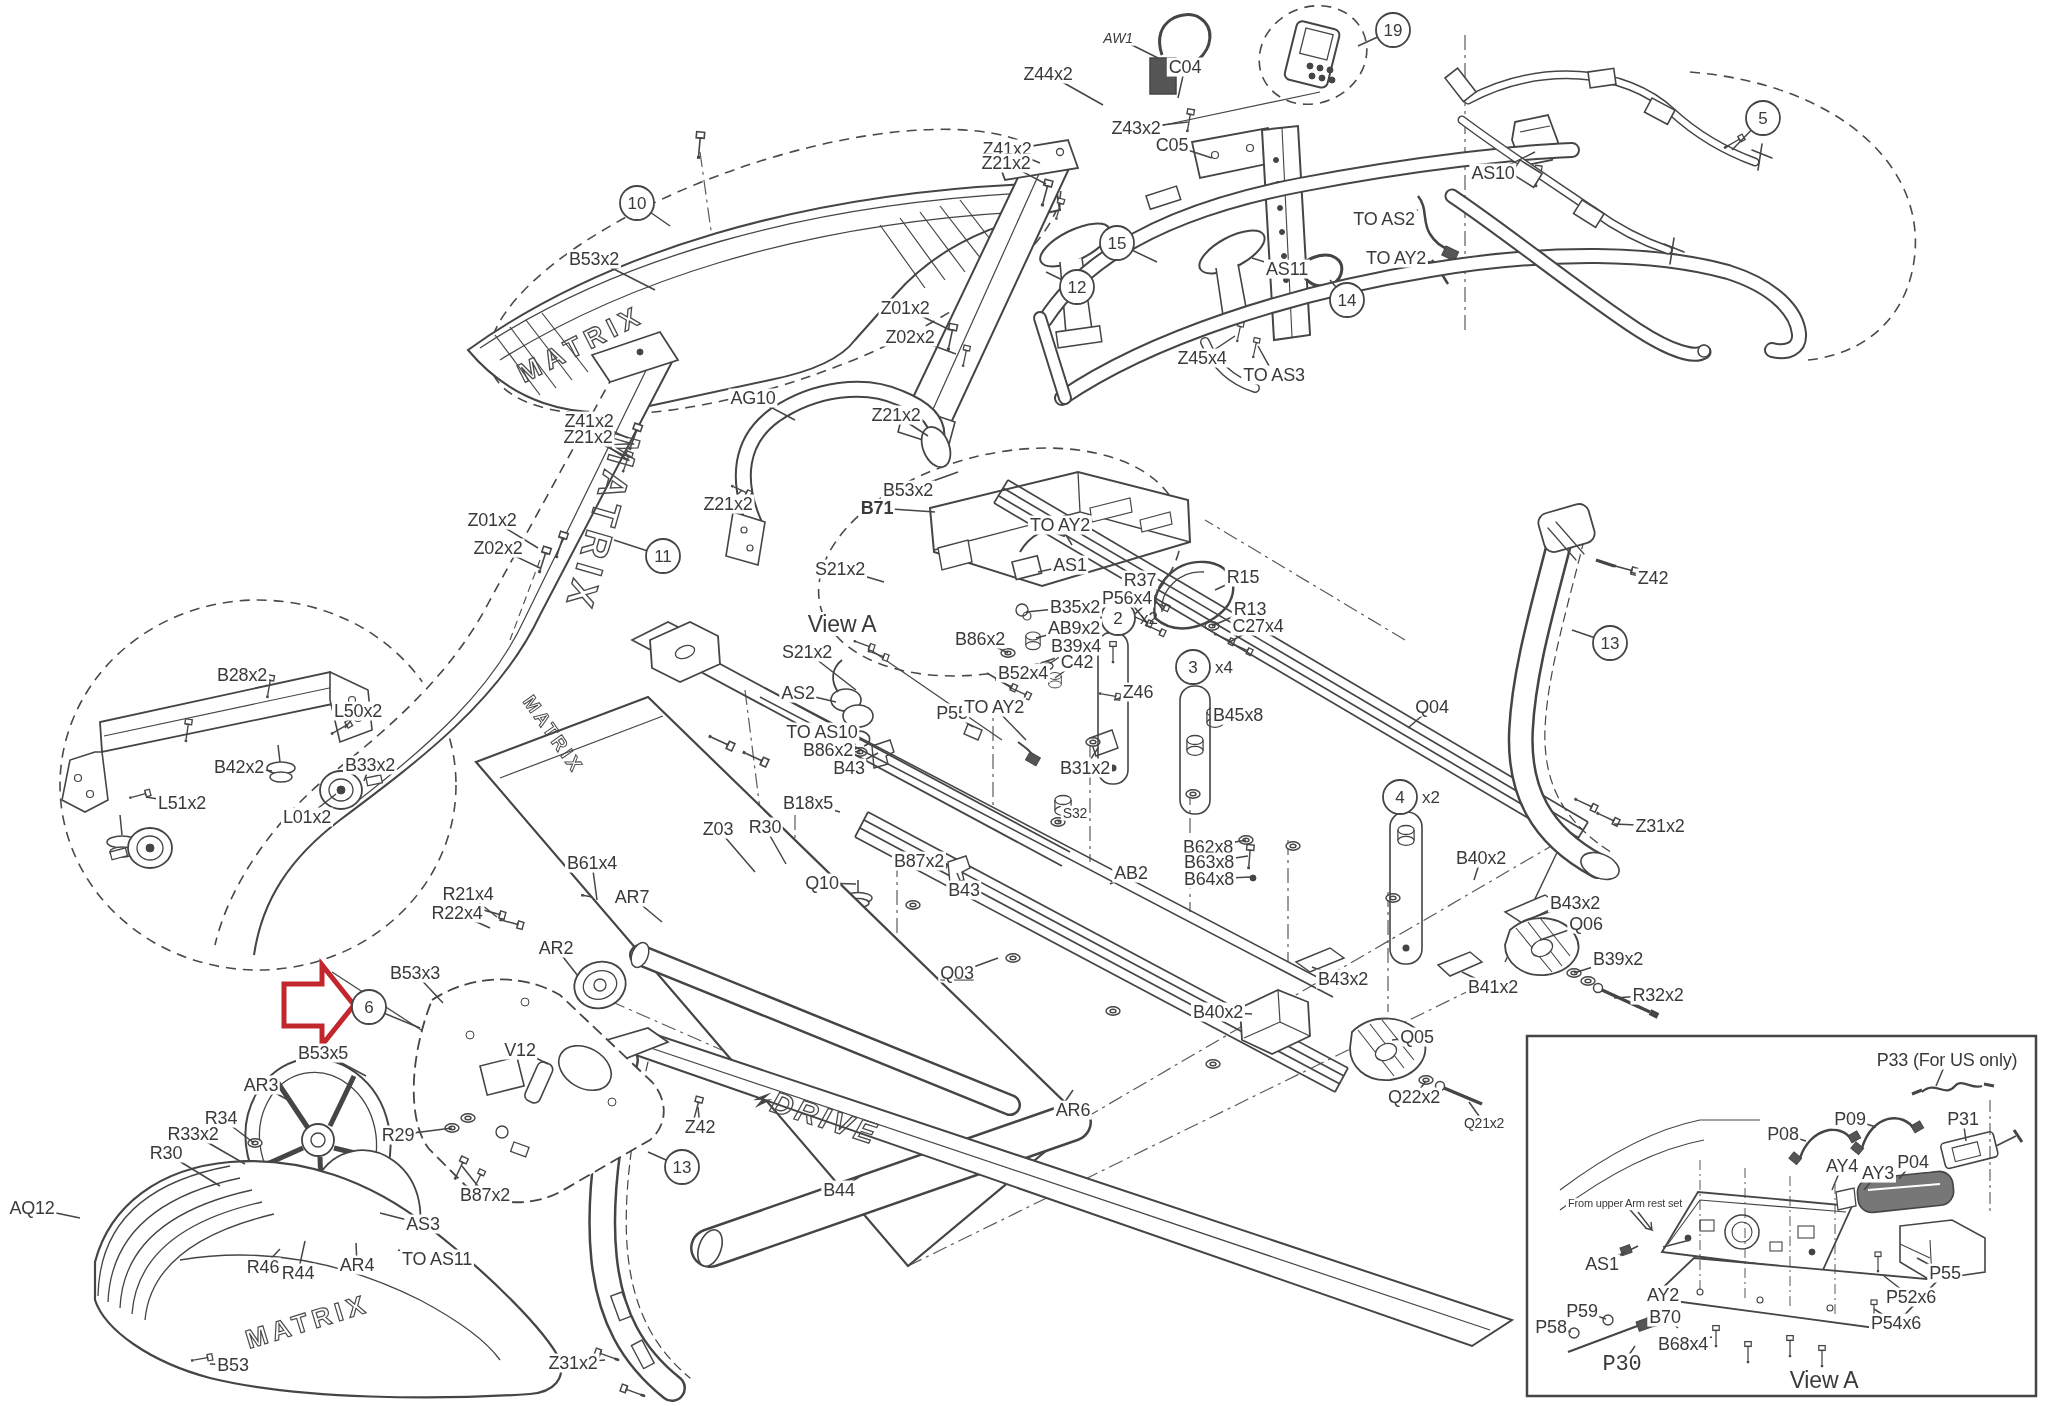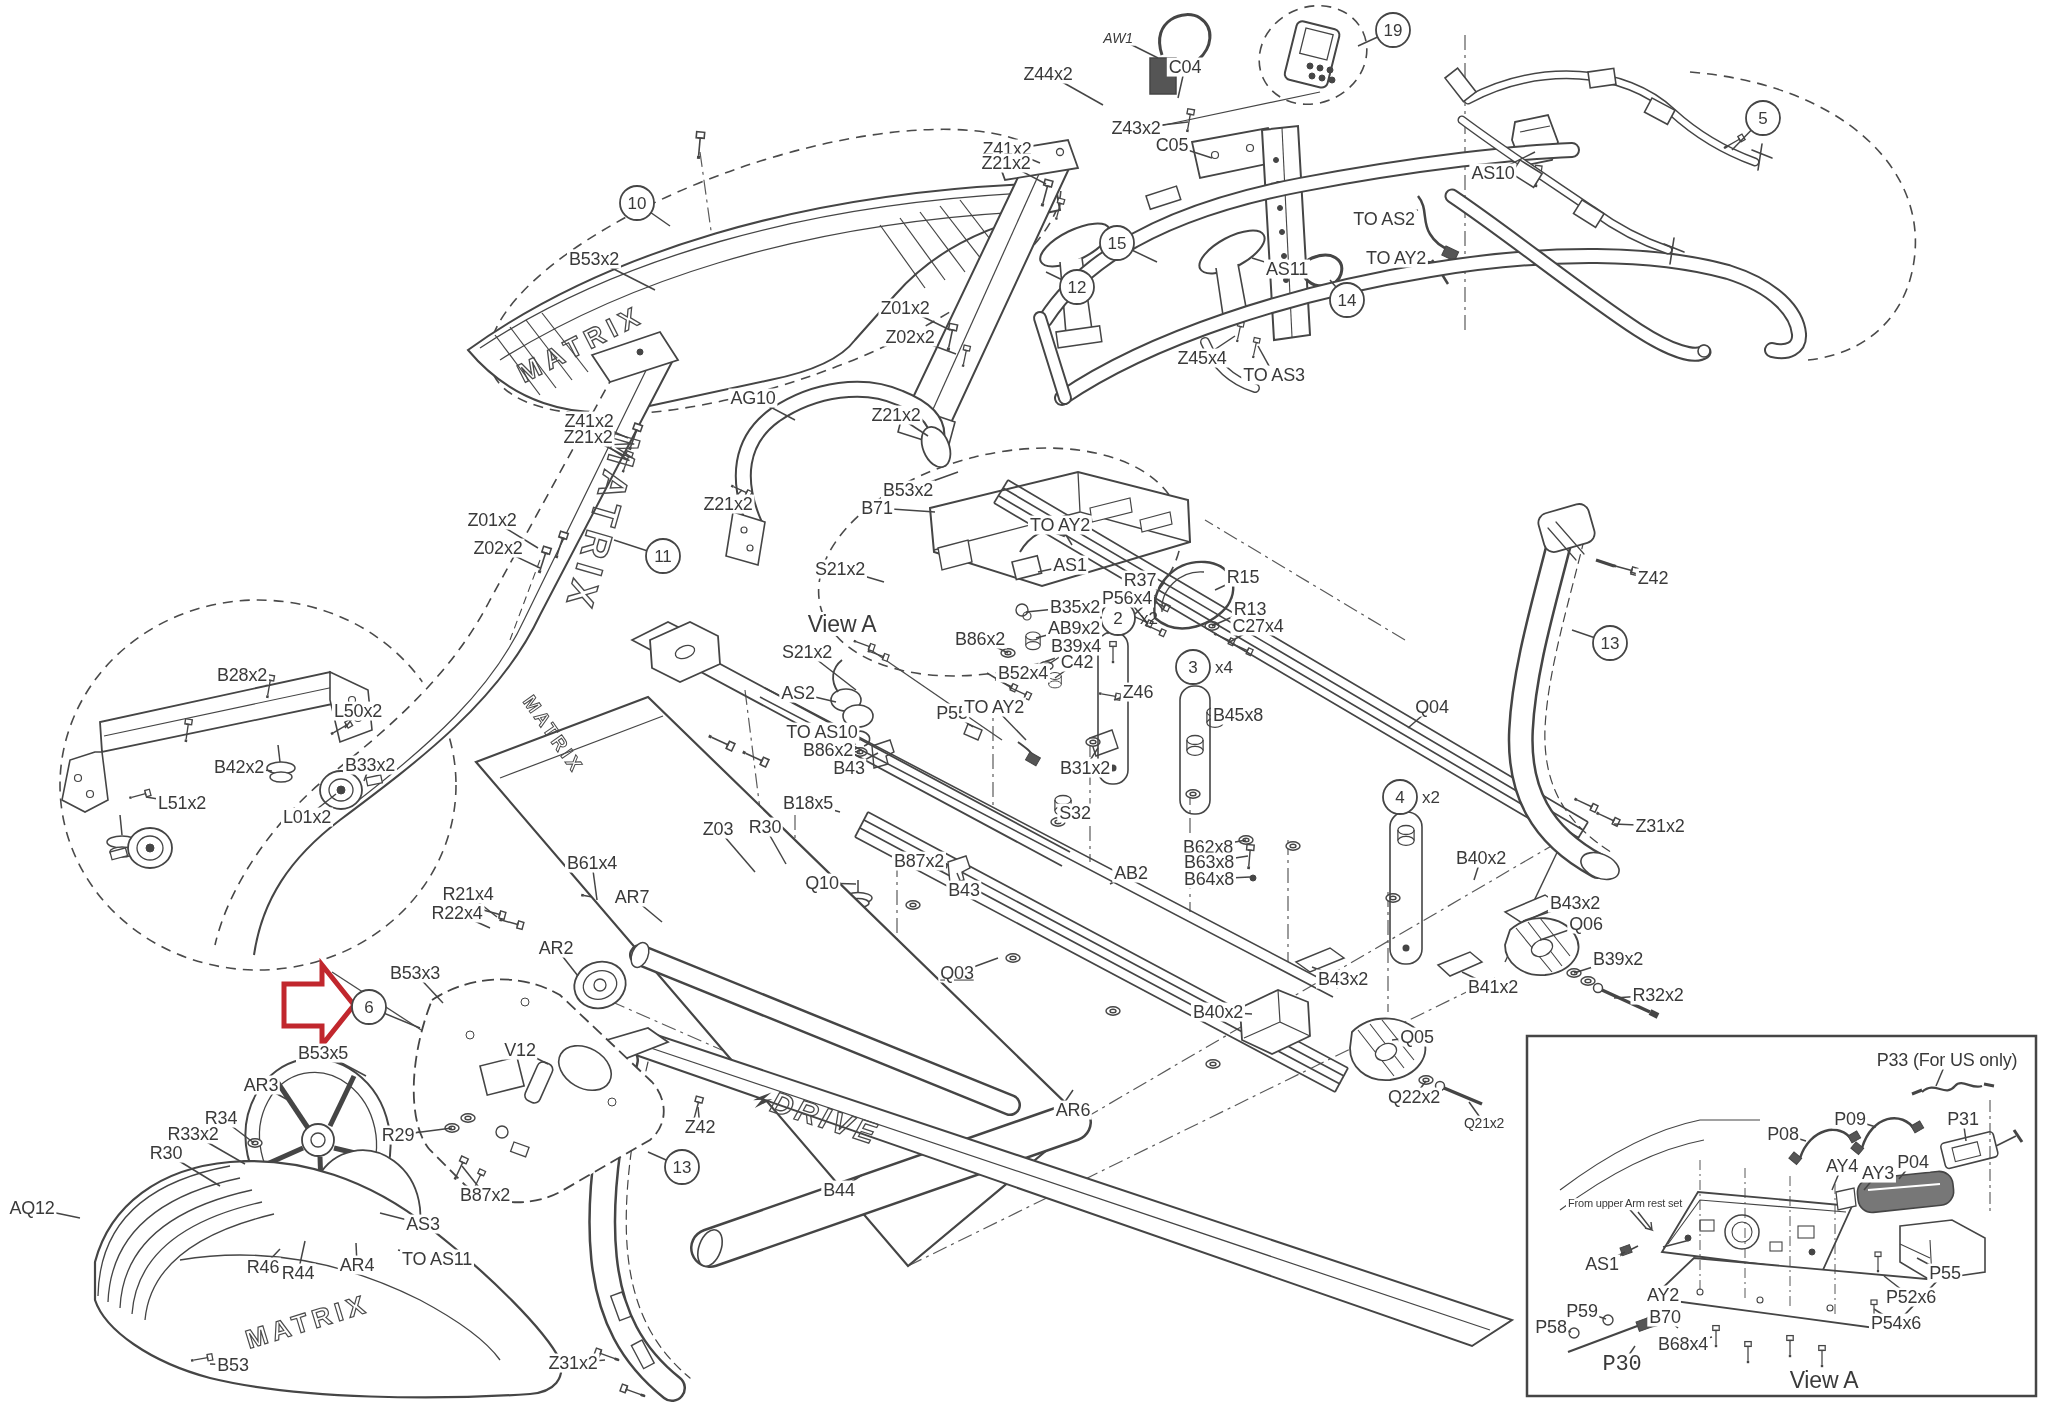--- a/index.html
+++ b/index.html
@@ -713,21 +713,21 @@
       <div class="part-label" style="left: 905px; top: 308px; font-size: 18px;">Z01x2</div>
       <div class="part-label" style="left: 910px; top: 337px; font-size: 18px;">Z02x2</div>
       <div class="part-label" style="left: 753px; top: 398px; font-size: 18px;">AG10</div>
       <div class="part-label" style="left: 896px; top: 415px; font-size: 18px;">Z21x2</div>
       <div class="part-label" style="left: 589px; top: 421px; font-size: 18px;">Z41x2</div>
       <div class="part-label" style="left: 588px; top: 437px; font-size: 18px;">Z21x2</div>
       <div class="part-label" style="left: 728px; top: 504px; font-size: 18px;">Z21x2</div>
       <div class="part-label" style="left: 492px; top: 520px; font-size: 18px;">Z01x2</div>
       <div class="part-label" style="left: 498px; top: 548px; font-size: 18px;">Z02x2</div>
       <div class="part-label" style="left: 908px; top: 490px; font-size: 18px;">B53x2</div>
-      <div class="part-label" style="left: 877px; top: 508px; font-size: 18px;">B71</div>
+      <div class="part-label" style="left: 877px; top: 508px; font-size: 18px; font-weight: bold;">B71</div>
       <div class="part-label" style="left: 840px; top: 569px; font-size: 18px;">S21x2</div>
       <div class="part-label" style="left: 842px; top: 624px; font-size: 23px;">View A</div>
       <div class="part-label" style="left: 807px; top: 652px; font-size: 18px;">S21x2</div>
       <div class="part-label" style="left: 980px; top: 639px; font-size: 18px;">B86x2</div>
       <div class="part-label" style="left: 987px; top: 673px; font-size: 18px; margin-left: 36px;">B52x4</div>
       <div class="part-label" style="left: 1060px; top: 525px; font-size: 18px;">TO AY2</div>
       <div class="part-label" style="left: 1070px; top: 565px; font-size: 18px;">AS1</div>
       <div class="part-label" style="left: 1075px; top: 607px; font-size: 18px;">B35x2</div>
       <div class="part-label" style="left: 1074px; top: 628px; font-size: 18px;">AB9x2</div>
       <div class="part-label" style="left: 1076px; top: 646px; font-size: 18px;">B39x4</div>
@@ -735,21 +735,21 @@
       <div class="part-label" style="left: 1140px; top: 580px; font-size: 18px;">R37</div>
       <div class="part-label" style="left: 1243px; top: 577px; font-size: 18px;">R15</div>
       <div class="part-label" style="left: 1127px; top: 598px; font-size: 18px;">P56x4</div>
       <div class="part-label" style="left: 1250px; top: 609px; font-size: 18px;">R13</div>
       <div class="part-label" style="left: 1258px; top: 626px; font-size: 18px;">C27x4</div>
       <div class="part-label" style="left: 1138px; top: 692px; font-size: 18px;">Z46</div>
       <div class="part-label" style="left: 952px; top: 713px; font-size: 18px;">P55</div>
       <div class="part-label" style="left: 994px; top: 707px; font-size: 18px;">TO AY2</div>
       <div class="part-label" style="left: 1238px; top: 715px; font-size: 18px;">B45x8</div>
       <div class="part-label" style="left: 1085px; top: 768px; font-size: 18px;">B31x2</div>
-      <div class="part-label" style="left: 1075px; top: 813px; font-size: 18px;">S32</div>
+      <div class="part-label" style="left: 1075px; top: 813px; font-size: 14px;">S32</div>
       <div class="part-label" style="left: 808px; top: 803px; font-size: 18px;">B18x5</div>
       <div class="part-label" style="left: 798px; top: 693px; font-size: 18px;">AS2</div>
       <div class="part-label" style="left: 822px; top: 732px; font-size: 18px;">TO AS10</div>
       <div class="part-label" style="left: 828px; top: 750px; font-size: 18px;">B86x2</div>
       <div class="part-label" style="left: 849px; top: 768px; font-size: 18px;">B43</div>
       <div class="part-label" style="left: 718px; top: 829px; font-size: 18px;">Z03</div>
       <div class="part-label" style="left: 765px; top: 827px; font-size: 18px;">R30</div>
       <div class="part-label" style="left: 592px; top: 863px; font-size: 18px;">B61x4</div>
       <div class="part-label" style="left: 632px; top: 897px; font-size: 18px;">AR7</div>
       <div class="part-label" style="left: 468px; top: 894px; font-size: 18px;">R21x4</div>

